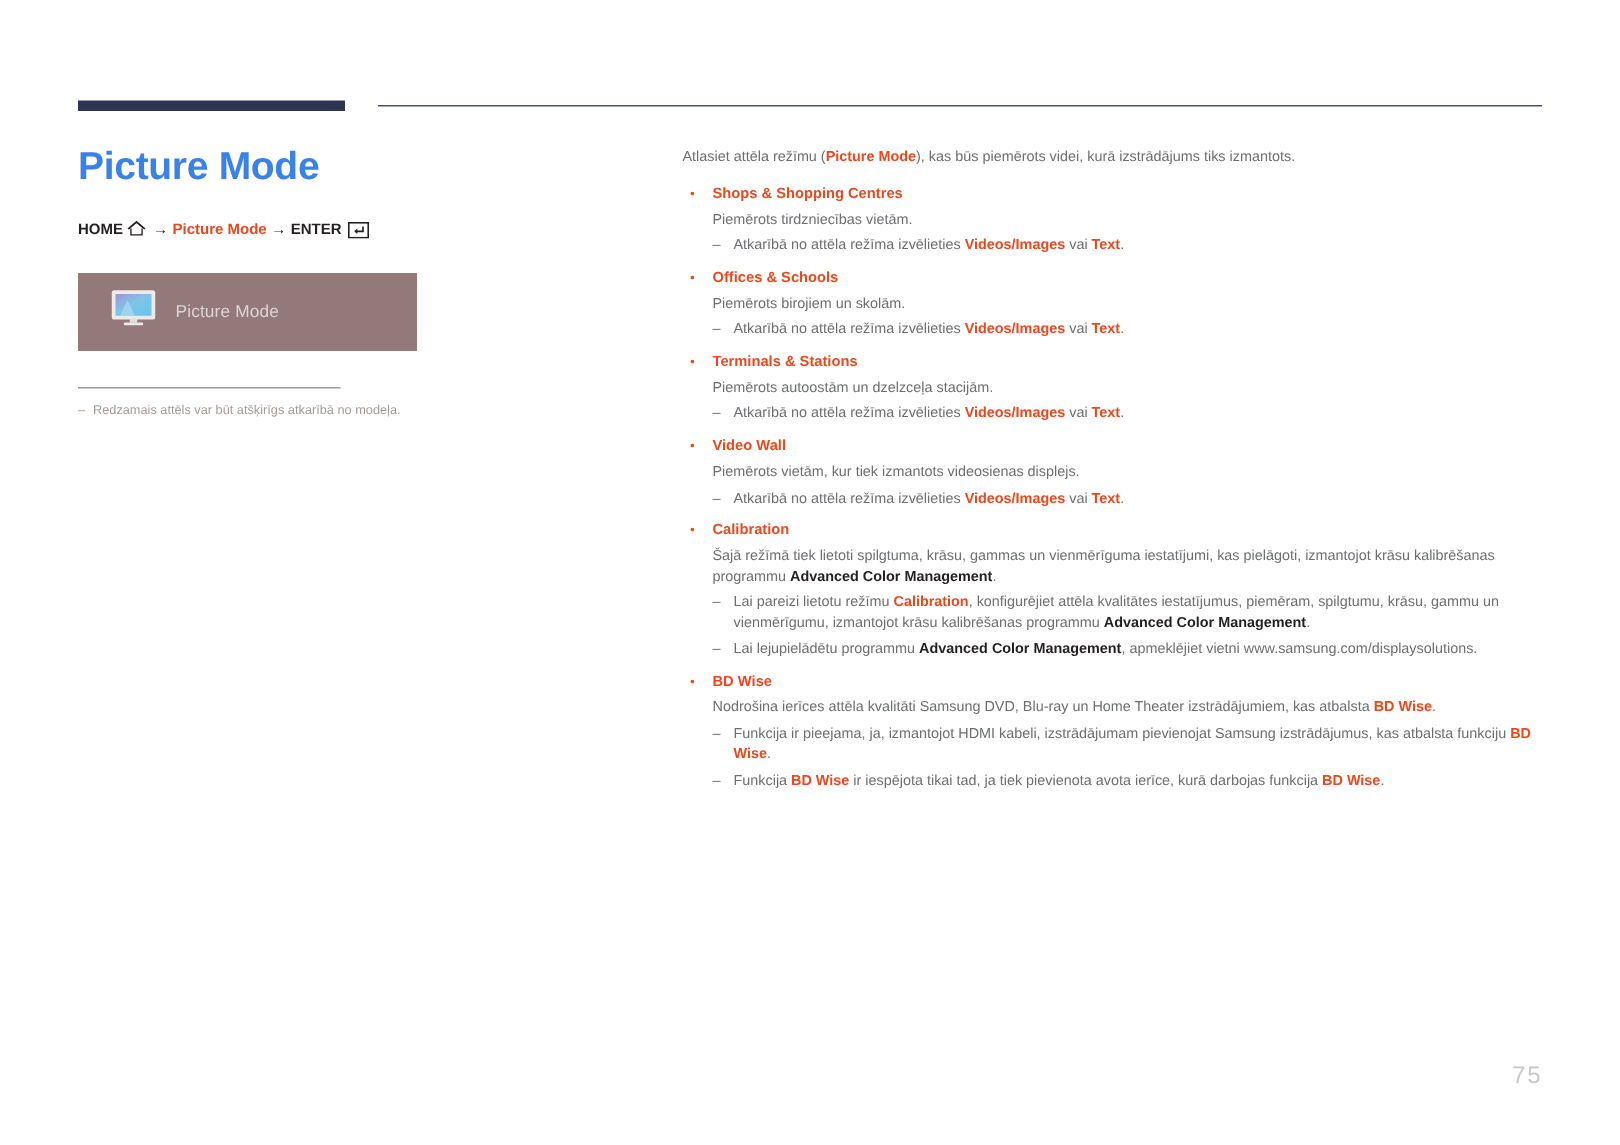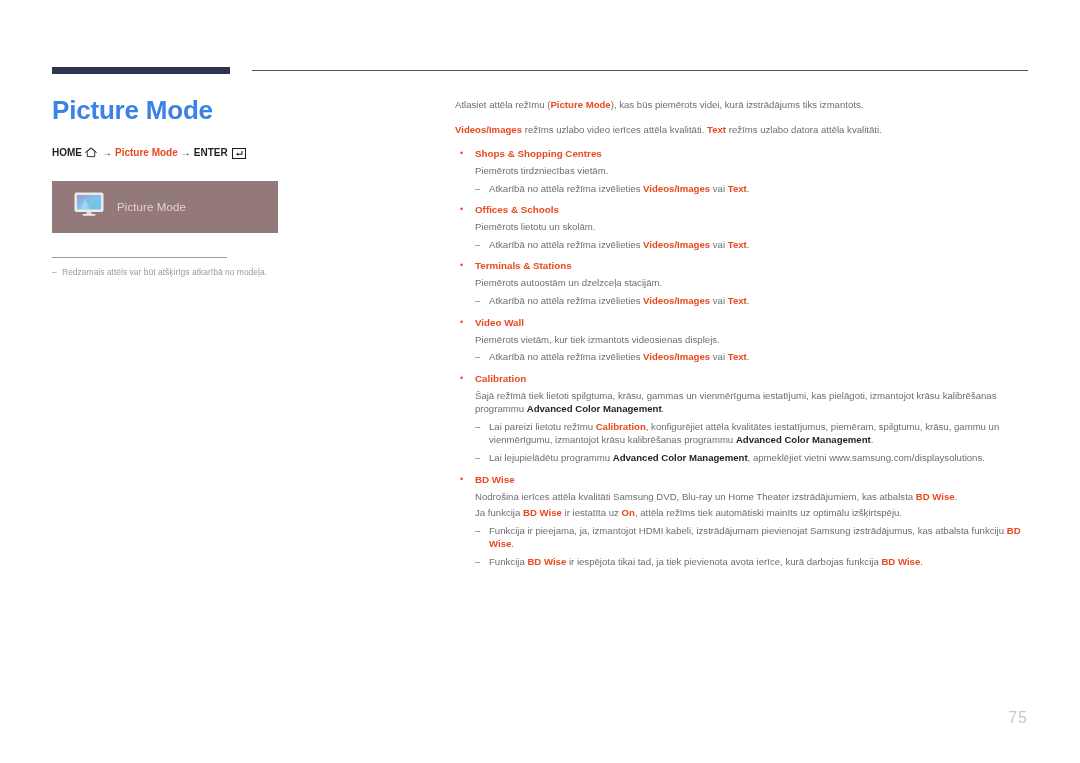--- a/index.html
+++ b/index.html
@@ -234,40 +234,39 @@
     <span class="note-dash">–</span>
     <span>Redzamais attēls var būt atšķirīgs atkarībā no modeļa.</span>
   </div>
 
 </div>
 
 <div id="right-col">
 
   <p class="intro-p"><span>Atlasiet attēla režīmu (</span><span class="hl">Picture Mode</span><span>), kas būs piemērots videi, kurā izstrādājums tiks izmantots.</span></p>
 
-  <p class="intro-p"><span class="hl">Videos/Images</span><span> režīms uzlabo video ierīces attēla kvalitāti. </span><span class="hl">Text</span><span> režīms uzlabo datora attēla kvalitāti.</span></p>
 
   <div class="bullet-block">
     <div class="bullet-row">
       <span class="bullet-dot">•</span>
       <span class="bullet-head">Shops &amp; Shopping Centres</span>
     </div>
     <div class="bullet-body">Piemērots tirdzniecības vietām.</div>
     <div class="dash-row">
       <span class="dash-mark">–</span>
       <span class="dash-text"><span>Atkarībā no attēla režīma izvēlieties </span><span class="hl">Videos/Images</span><span> vai </span><span class="hl">Text</span><span>.</span></span>
     </div>
   </div>
 
   <div class="bullet-block">
     <div class="bullet-row">
       <span class="bullet-dot">•</span>
       <span class="bullet-head">Offices &amp; Schools</span>
     </div>
-    <div class="bullet-body">Piemērots lietotu un skolām.</div>
+    <div class="bullet-body">Piemērots birojiem un skolām.</div>
     <div class="dash-row">
       <span class="dash-mark">–</span>
       <span class="dash-text"><span>Atkarībā no attēla režīma izvēlieties </span><span class="hl">Videos/Images</span><span> vai </span><span class="hl">Text</span><span>.</span></span>
     </div>
   </div>
 
   <div class="bullet-block">
     <div class="bullet-row">
       <span class="bullet-dot">•</span>
       <span class="bullet-head">Terminals &amp; Stations</span>
@@ -306,21 +305,20 @@
       <span class="dash-text"><span>Lai lejupielādētu programmu </span><span class="bold">Advanced Color Management</span><span>, apmeklējiet vietni www.samsung.com/displaysolutions.</span></span>
     </div>
   </div>
 
   <div class="bullet-block">
     <div class="bullet-row">
       <span class="bullet-dot">•</span>
       <span class="bullet-head">BD Wise</span>
     </div>
     <div class="bullet-body"><span>Nodrošina ierīces attēla kvalitāti Samsung DVD, Blu-ray un Home Theater izstrādājumiem, kas atbalsta </span><span class="hl">BD Wise</span><span>.</span></div>
-    <div class="bullet-body"><span>Ja funkcija </span><span class="hl">BD Wise</span><span> ir iestatīta uz </span><span class="hl">On</span><span>, attēla režīms tiek automātiski mainīts uz optimālu izšķirtspēju.</span></div>
     <div class="dash-row">
       <span class="dash-mark">–</span>
       <span class="dash-text"><span>Funkcija ir pieejama, ja, izmantojot HDMI kabeli, izstrādājumam pievienojat Samsung izstrādājumus, kas atbalsta funkciju </span><span class="hl">BD Wise</span><span>.</span></span>
     </div>
     <div class="dash-row">
       <span class="dash-mark">–</span>
       <span class="dash-text"><span>Funkcija </span><span class="hl">BD Wise</span><span> ir iespējota tikai tad, ja tiek pievienota avota ierīce, kurā darbojas funkcija </span><span class="hl">BD Wise</span><span>.</span></span>
     </div>
   </div>
 

